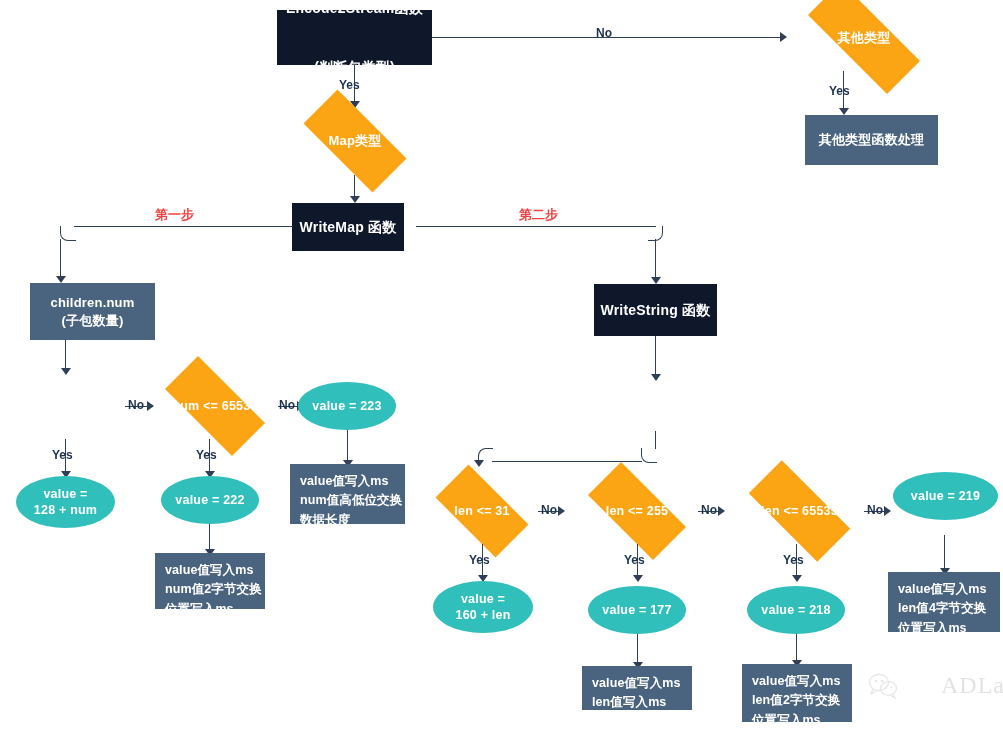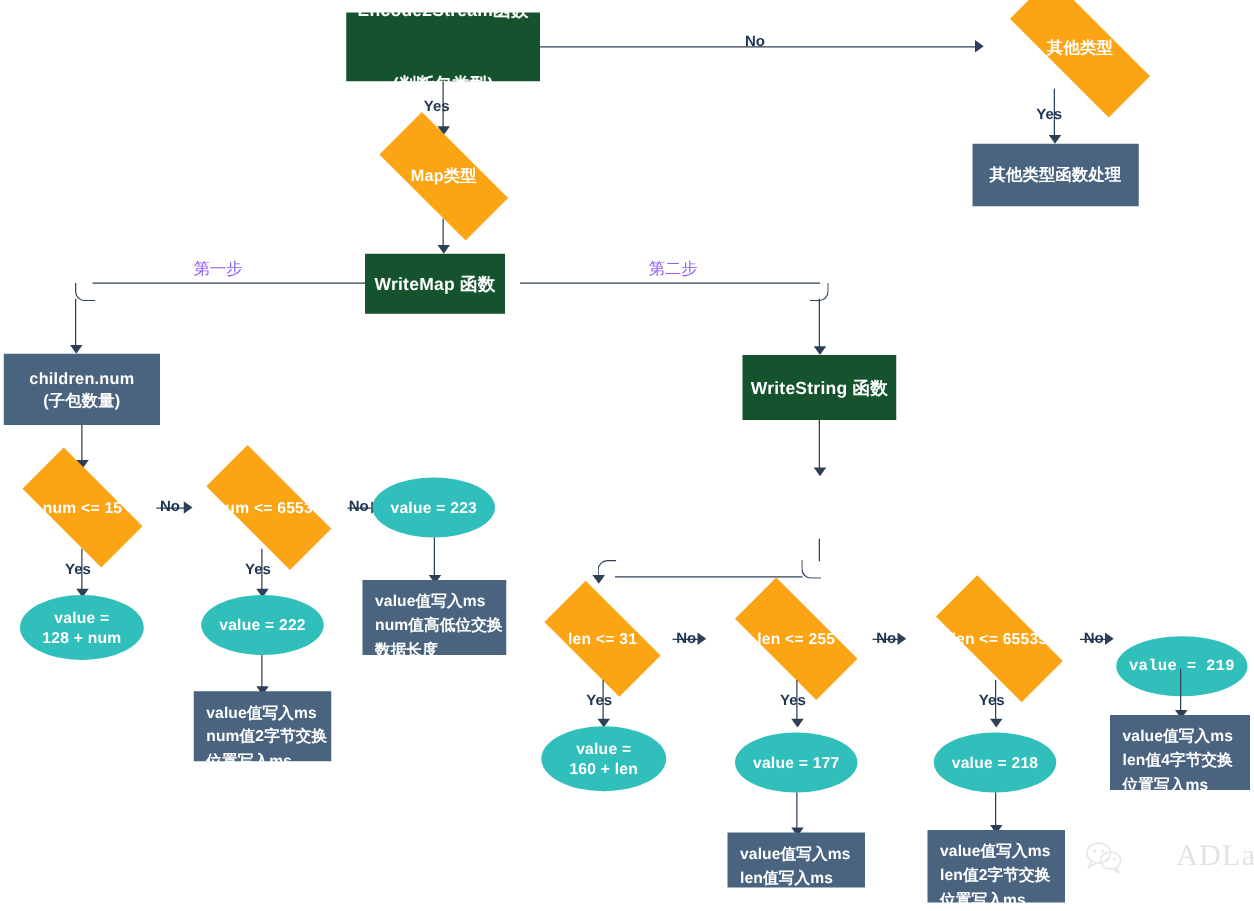--- a/index.html
+++ b/index.html
@@ -24,25 +24,26 @@
     flex-direction: column;
     align-items: center;
     justify-content: center;
     text-align: center;
     color: #ffffff;
     font-weight: bold;
     line-height: 1.32;
     letter-spacing: 0.2px;
   }
   .rect-pink {
-    background: #14532d;
+    background: #0f172a;
     gap: 41px;
   }
   .rect-slate {
     background: #4a6480;
+    margin-left: 27px;
   }
   .diamond {
     background: transparent;
   }
   .diamond .dshape {
     position: absolute;
     left: 0; top: 0;
     width: 100%; height: 100%;
     background: #fba414;
     transform: rotate(45deg) scale(0.707);
@@ -88,23 +89,23 @@
     border-left: 7px solid #2e4057;
   }
   .elabel {
     position: absolute;
     color: #1f3452;
     font-size: 12px;
     font-weight: bold;
     white-space: nowrap;
   }
   .elabel.cn {
-    font-weight: normal;
+    font-weight: bold;
     font-size: 13px;
-    color: #8b5cf6;
+    color: #ef4444;
   }
   .corner {
     position: absolute;
     border: 1.4px solid #2e4057;
     border-top: none;
     border-right: none;
     border-bottom-left-radius: 8px;
     background: transparent;
   }
   .corner-br {
@@ -184,24 +185,20 @@
   <div class="elabel cn" style="left:155px; top:206px;">第一步</div>
 
   <div class="node rect-slate mid" style="left:3px; top:283px; width:125px; height:57px;">
     <div>children.num</div>
     <div>(子包数量)</div>
   </div>
 
   <div class="edge v" style="left:65px; top:340px; height:30px;"></div>
   <div class="arrow-d" style="left:61px; top:368px;"></div>
 
-  <div class="node diamond sm" style="left:3px; top:373px; width:126px; height:66px;">
-    <div class="dshape"></div>
-    <div class="dlabel">num &lt;= 15</div>
-  </div>
 
   <div class="edge h" style="left:125px; top:406px; width:24px;"></div>
   <div class="arrow-r" style="left:147px; top:401px;"></div>
   <div class="elabel" style="left:128px; top:398px;">No</div>
 
   <div class="node diamond sm" style="left:148px; top:373px; width:134px; height:66px;">
     <div class="dshape"></div>
     <div class="dlabel">num &lt;= 65535</div>
   </div>
 
@@ -289,21 +286,21 @@
 
   <div class="node diamond sm" style="left:731px; top:478px; width:137px; height:66px;">
     <div class="dshape"></div>
     <div class="dlabel">len &lt;= 65535</div>
   </div>
 
   <div class="edge h" style="left:864px; top:511px; width:22px;"></div>
   <div class="arrow-r" style="left:884px; top:506px;"></div>
   <div class="elabel" style="left:867px; top:503px;">No</div>
 
-  <div class="node ellipse sm" style="left:893px; top:509px; width:105px; height:48px;font-family:Liberation Mono, monospace;">
+  <div class="node ellipse sm" style="left:893px; top:472px; width:105px; height:48px;">
     <div>value = 219</div>
   </div>
 
   <div class="edge v" style="left:482px; top:544px; height:33px;"></div>
   <div class="arrow-d" style="left:478px; top:575px;"></div>
   <div class="elabel" style="left:469px; top:553px;">Yes</div>
 
   <div class="node ellipse sm" style="left:433px; top:581px; width:100px; height:52px;">
     <div>value =</div>
     <div>160 + len</div>

